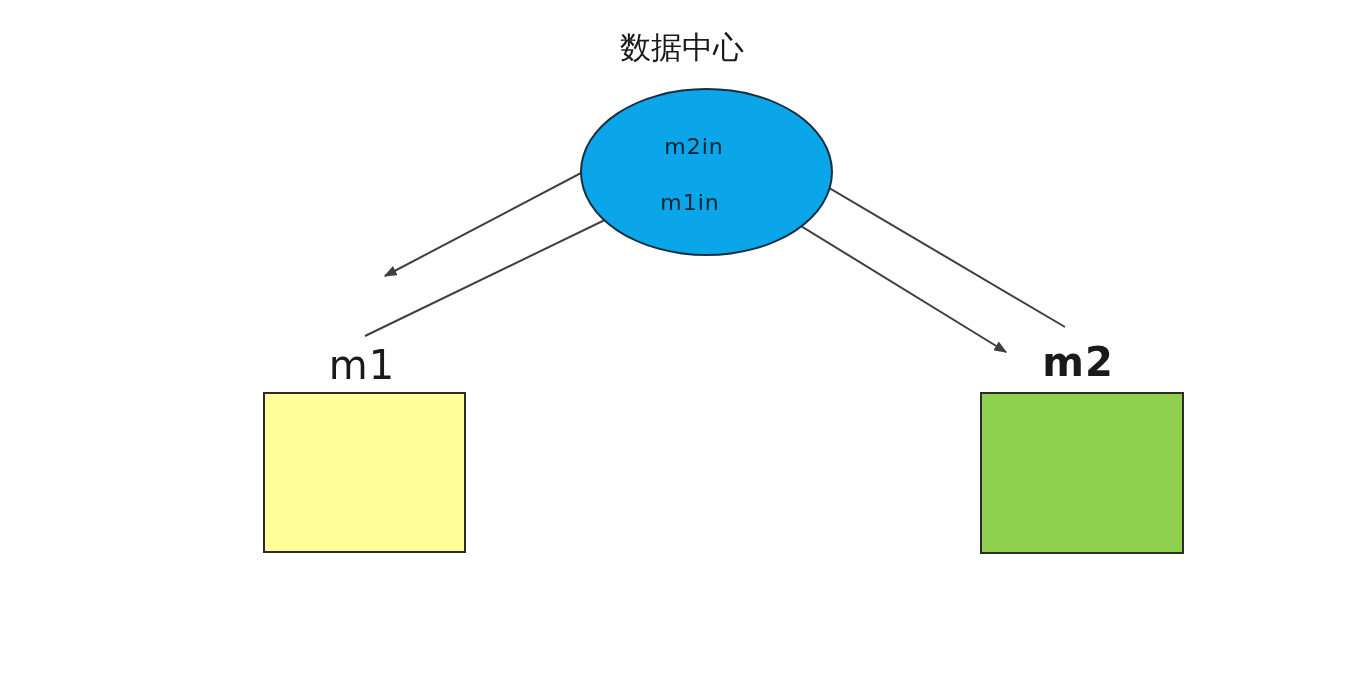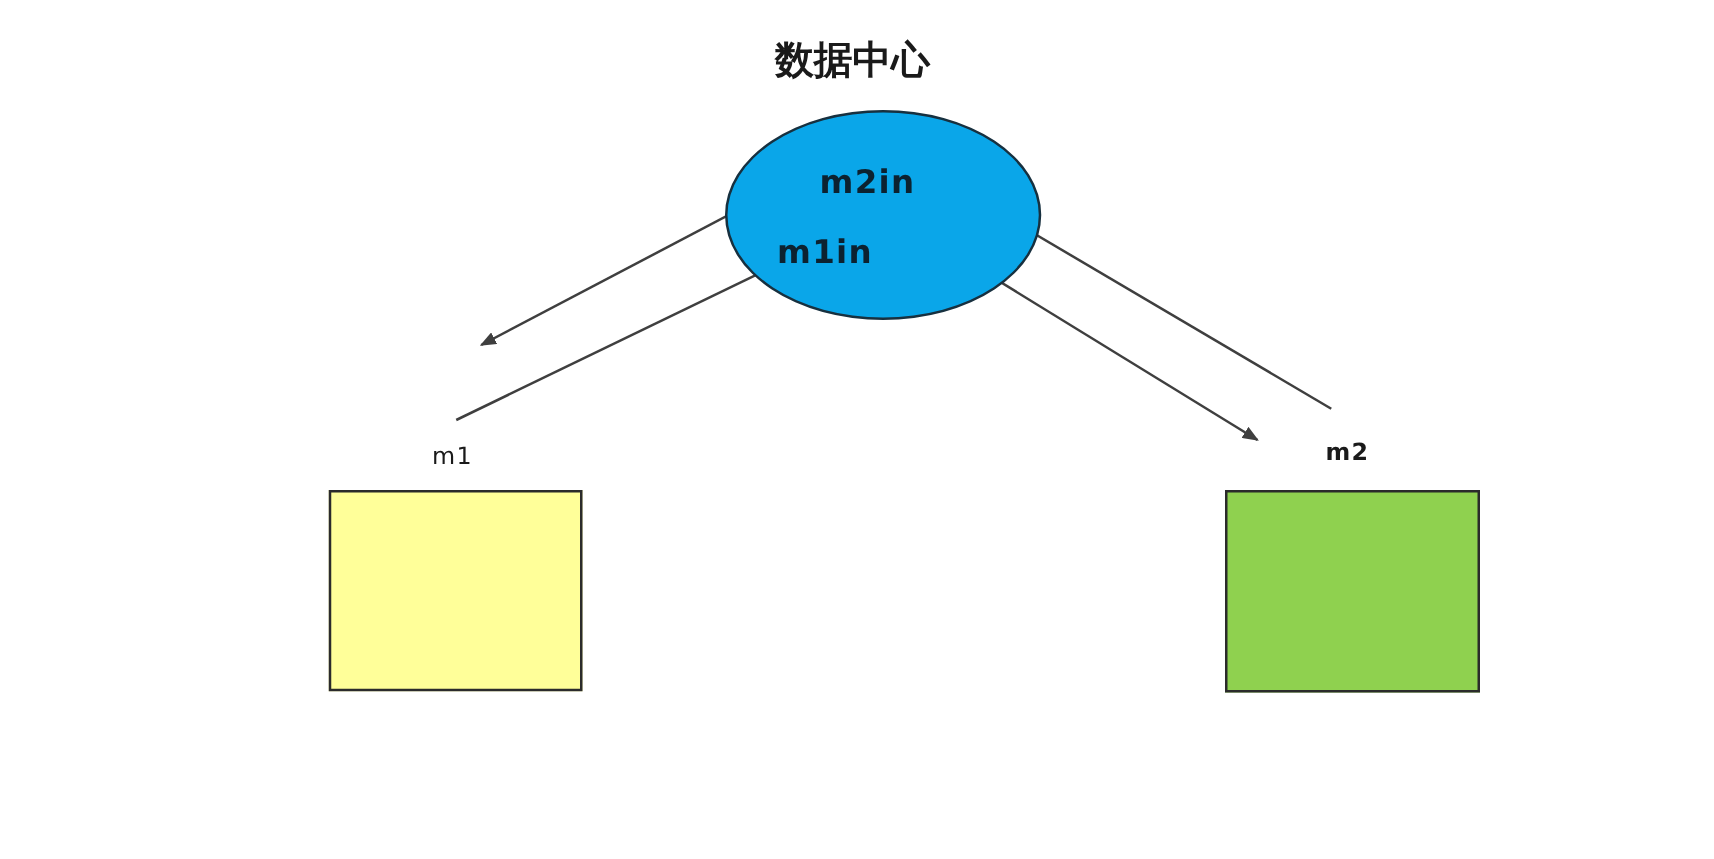--- a/index.html
+++ b/index.html
@@ -24,46 +24,46 @@
     height: 687px;
     background: var(--background);
     overflow: hidden;
   }
   .abs { position: absolute; }
   .diagram-title {
     left: 682px;
     top: 48px;
     transform: translate(-50%, -50%);
     font-size: 31px;
-    font-weight: 700;
+    font-weight: 400;
     color: var(--text-dark);
     white-space: nowrap;
   }
   .hub-ellipse {
     left: 580px;
     top: 88px;
     width: 253px;
     height: 168px;
     border-radius: 50%;
     background: var(--hub-fill);
     border: 2.5px solid var(--hub-stroke);
   }
   .hub-label {
     transform: translate(-50%, -50%);
-    font-size: 26px;
-    font-weight: 700;
+    font-size: 22px;
+    font-weight: 400;
     color: var(--hub-text);
     white-space: nowrap;
     letter-spacing: 1px;
   }
   .hub-label.m2in { left: 694px; top: 146px; }
-  .hub-label.m1in { left: 660px; top: 202px; }
+  .hub-label.m1in { left: 690px; top: 202px; }
   .node-label {
     transform: translate(-50%, -50%);
-    font-size: 19px;
+    font-size: 40px;
     font-weight: 500;
     color: var(--text-dark);
     white-space: nowrap;
     letter-spacing: 1px;
   }
   .node-label.m1 { left: 362px; top: 365px; }
   .node-label.m2 { left: 1078px; top: 362px; font-weight: bold; }
   .node-box {
     border: 2px solid var(--box-stroke);
   }

